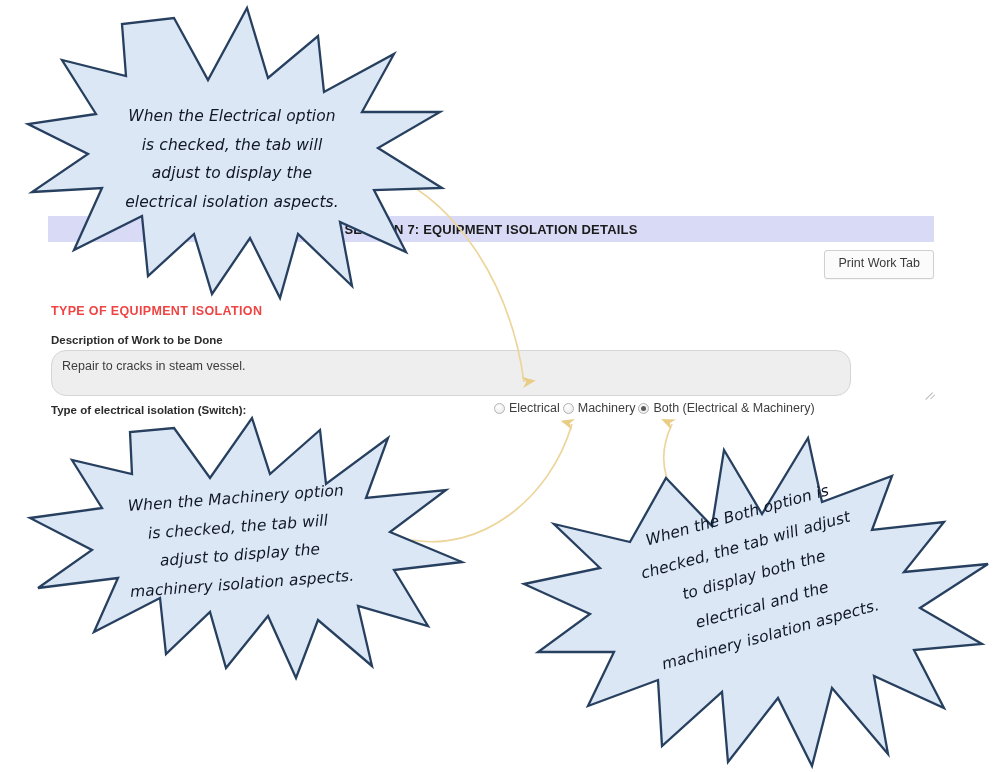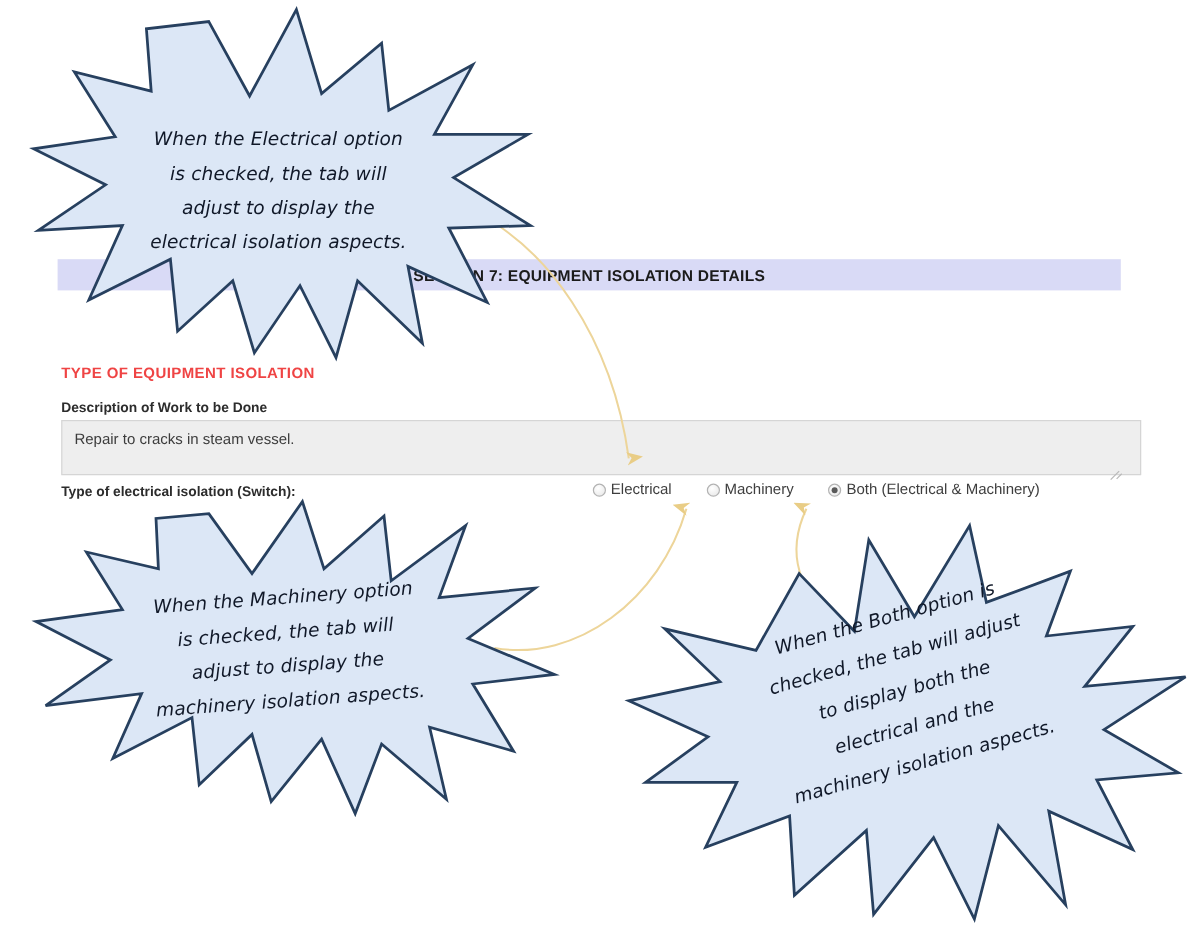--- a/index.html
+++ b/index.html
@@ -76,26 +76,26 @@
     font-size: 11.5px;
     font-weight: bold;
     color: #2c2c2c;
     text-align: right;
   }
 
   .work-textarea {
     position: absolute;
     left: 51px;
     top: 350px;
-    width: 900px;
+    width: 800px;
     height: 46px;
     box-sizing: border-box;
     background: #eeeeee;
     border: 1px solid #d5d5d5;
-    border-radius: 0;
+    border-radius: 15px;
     padding: 8px 10px;
     font-size: 12.5px;
     font-family: "Liberation Sans", sans-serif;
     color: #3c3c3c;
     resize: none;
     overflow: hidden;
   }
   .resize-grip {
     position: absolute;
     left: 922px;
@@ -123,21 +123,21 @@
     font-weight: bold;
     color: #2c2c2c;
   }
 
   .radio-row {
     position: absolute;
     left: 494px;
     top: 402px;
     display: flex;
     align-items: center;
-    gap: 29px;
+    gap: 3px;
     font-size: 12.5px;
     color: #3e3e3e;
   }
   .radio-opt {
     display: flex;
     align-items: center;
     gap: 4px;
     white-space: nowrap;
     cursor: pointer;
   }
@@ -219,20 +219,21 @@
 </style>
 </head>
 <body>
 
 <div id="form-layer">
 
   <div class="section-header">
     <span class="section-header-text">SECTION 7: EQUIPMENT ISOLATION DETAILS</span>
   </div>
 
+  <button class="print-btn">Print Work Tab</button>
 
   <div class="sub-title">TYPE OF EQUIPMENT ISOLATION</div>
 
   <div class="field-label">Description of Work to be Done</div>
 
   <textarea class="work-textarea" placeholder="" style="">Repair to cracks in steam vessel.</textarea>
   <span class="resize-grip">
       <i></i>
       <i></i>
     </span>

